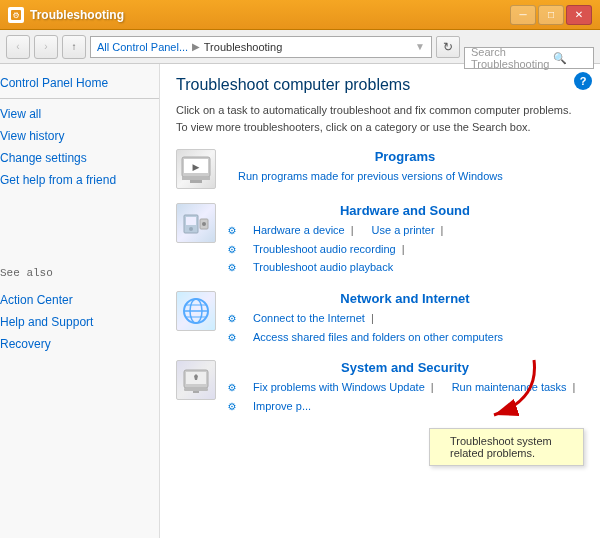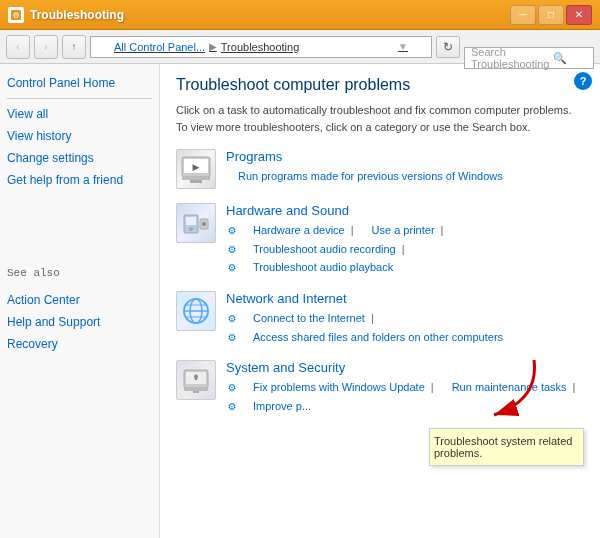--- a/index.html
+++ b/index.html
@@ -88,25 +88,24 @@
       color: #555;
     }
     .nav-btn.disabled { color: #bbb; cursor: default; }
     .address-path {
       flex: 1;
       height: 22px;
       border: 1px solid #aaa;
       background: #fff;
       display: flex;
       align-items: center;
-      padding: 0 23px;
+      padding: 0 6px;
       font-size: 11px;
       color: #333;
       gap: 4px;
-      text-decoration: underline;
     }
     .path-separator { color: #888; font-size: 10px; }
     .path-link { color: #0066cc; cursor: pointer; }
     .path-current { color: #333; }
     .refresh-btn {
       width: 24px;
       height: 22px;
       border: 1px solid #bbb;
       background: linear-gradient(to bottom, #f8f8f8, #e8e8e8);
       display: flex;
@@ -136,21 +135,21 @@
     .main-layout {
       display: flex;
       height: calc(538px - 30px - 34px);
     }
 
     
     .sidebar {
       width: 160px;
       background: #f8f8f8;
       border-right: 1px solid #ddd;
-      padding: 12px 7px;
+      padding: 12px 0;
       flex-shrink: 0;
     }
     .sidebar-link {
       display: block;
       color: #0066cc;
       font-size: 12px;
       margin-bottom: 8px;
       cursor: pointer;
       text-decoration: none;
     }
@@ -204,23 +203,24 @@
       display: flex;
       align-items: center;
       justify-content: center;
       overflow: hidden;
     }
     .cat-icon svg { width: 32px; height: 32px; }
     .cat-content { flex: 1; }
     .cat-title {
       font-size: 13px;
       color: #0066cc;
-      font-weight: 400;
+      font-weight: 700;
       cursor: pointer;
       margin-bottom: 3px;
+      text-align: center;
     }
     .cat-links {
       font-size: 11px;
       line-height: 1.7;
       color: #333;
     }
     .cat-link {
       color: #0066cc;
       cursor: pointer;
       font-size: 11px;
@@ -261,21 +261,21 @@
       cursor: pointer;
     }
 
     
     .tooltip-box {
       position: absolute;
       bottom: 70px;
       right: 20px;
       background: #ffffcc;
       border: 1px solid #ccc;
-      padding: 6px 4px;
+      padding: 6px 20px;
       font-size: 11px;
       color: #333;
       max-width: 160px;
       box-shadow: 2px 2px 4px rgba(0,0,0,0.15);
       z-index: 10;
     }
 
     
     .icon-programs {
       background: linear-gradient(135deg, #ddd 0%, #f5f5f5 50%, #ddd 100%);

